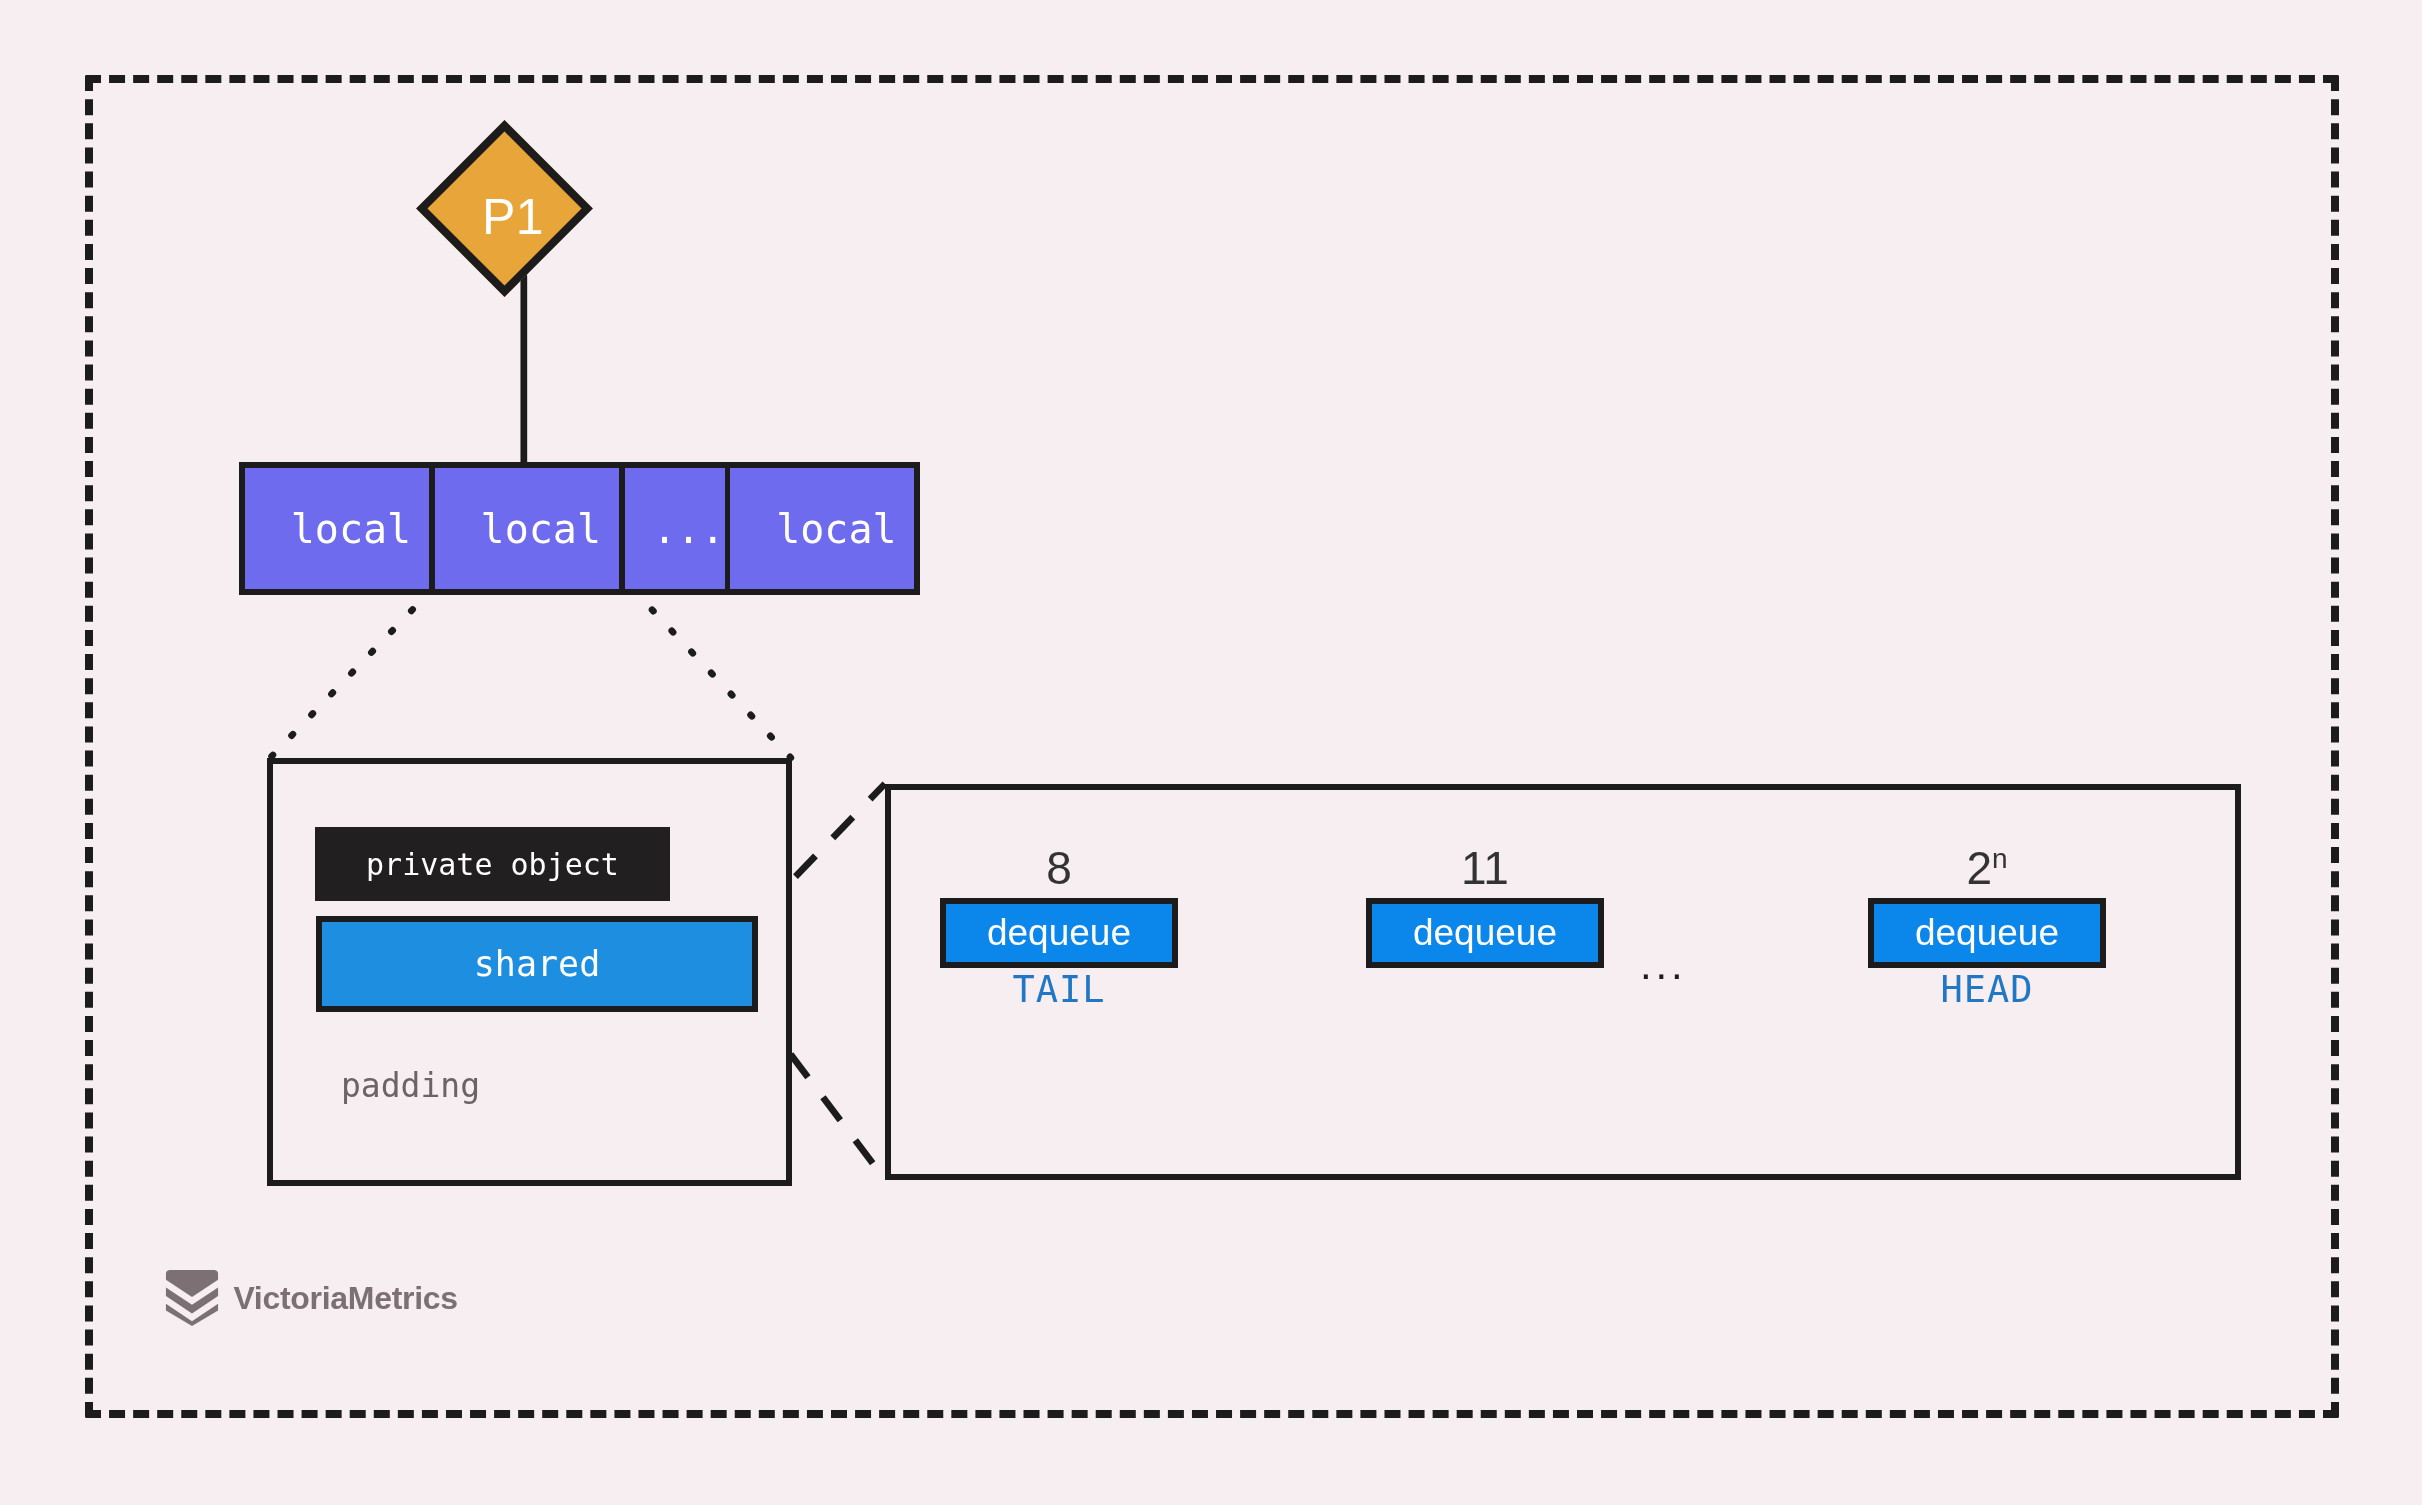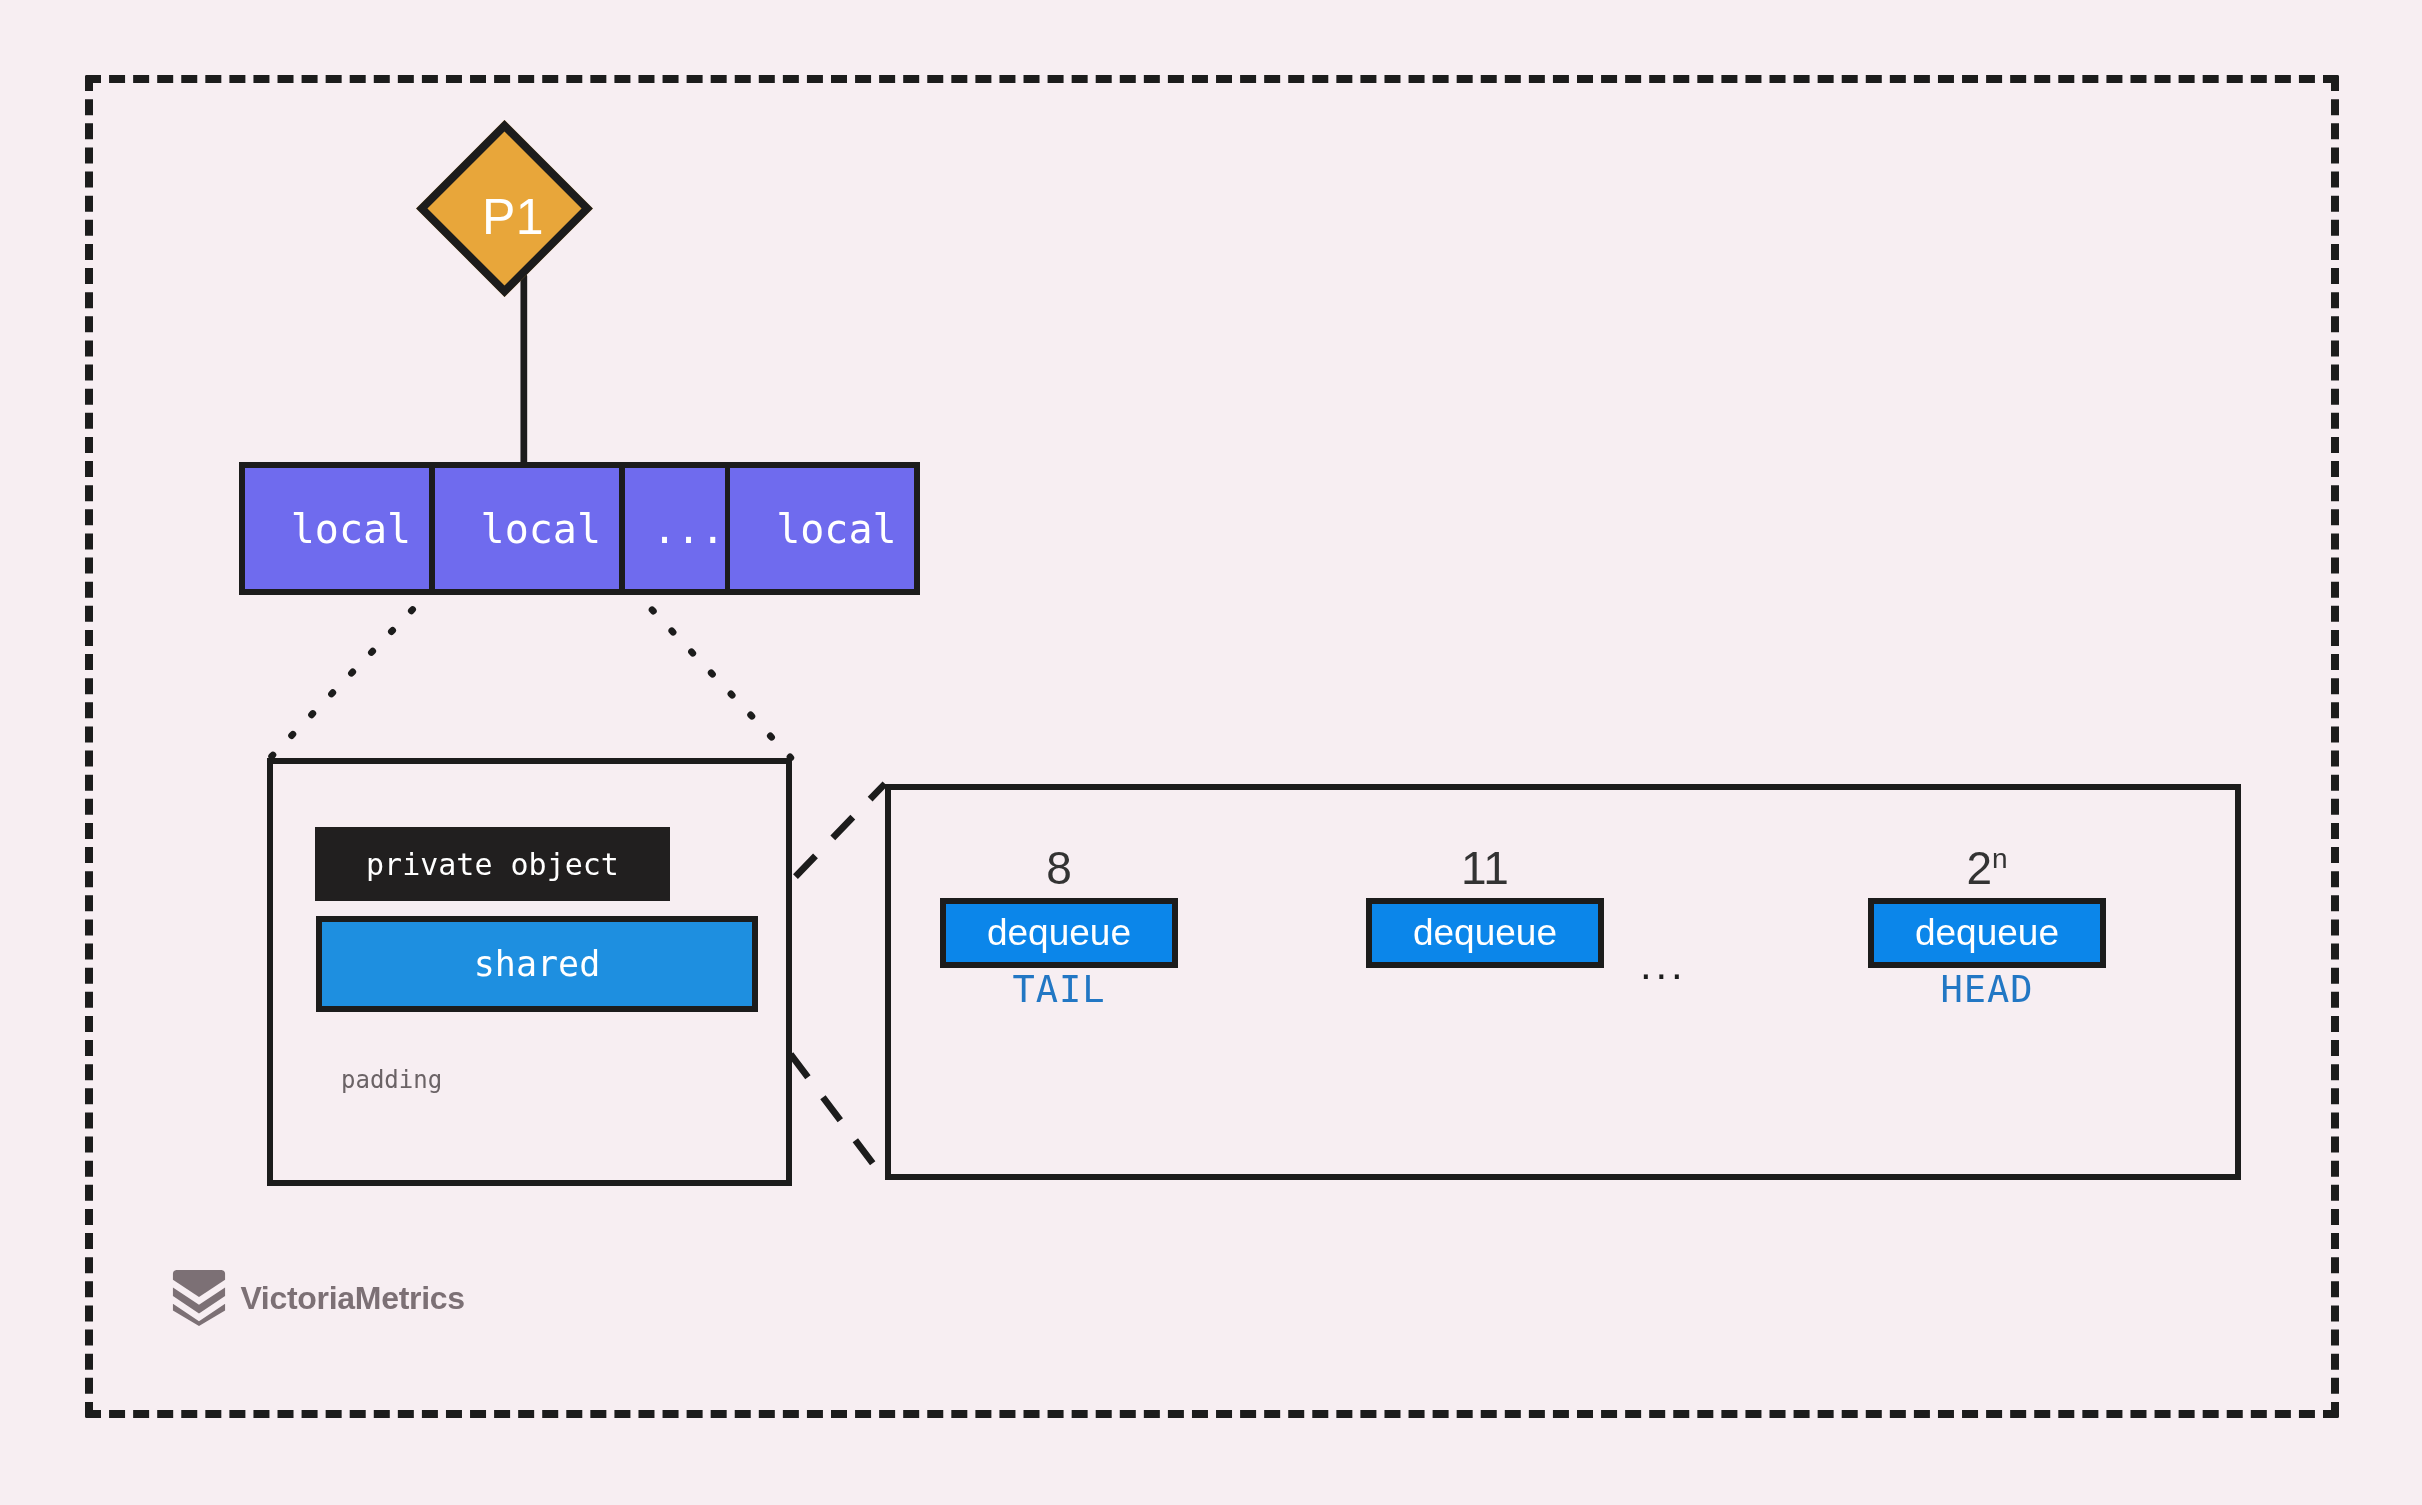--- a/index.html
+++ b/index.html
@@ -130,21 +130,21 @@
     color: #ffffff;
     font-family: "DejaVu Sans Mono", monospace;
     font-size: 35px;
   }
   #padding-label {
     position: absolute;
     left: 341px;
     top: 1066px;
     color: #6b6366;
     font-family: "DejaVu Sans Mono", monospace;
-    font-size: 24px;
+    font-size: 33px;
   }
 
   
   #dequeue-panel {
     position: absolute;
     left: 885px;
     top: 784px;
     width: 1356px;
     height: 396px;
     border: 6.7px solid #1c1c1c;
@@ -197,21 +197,21 @@
     top: 944px;
     color: #1c1c1c;
     font-size: 42px;
     letter-spacing: 3.8px;
     line-height: 1;
   }
 
   
   #logo-wrap {
     position: absolute;
-    left: 171px;
+    left: 164px;
     top: 1268px;
     display: flex;
     align-items: center;
     gap: 13.4px;
   }
   #logo-text {
     color: #7c7075;
     font-size: 32px;
     font-weight: bold;
     letter-spacing: -0.3px;

